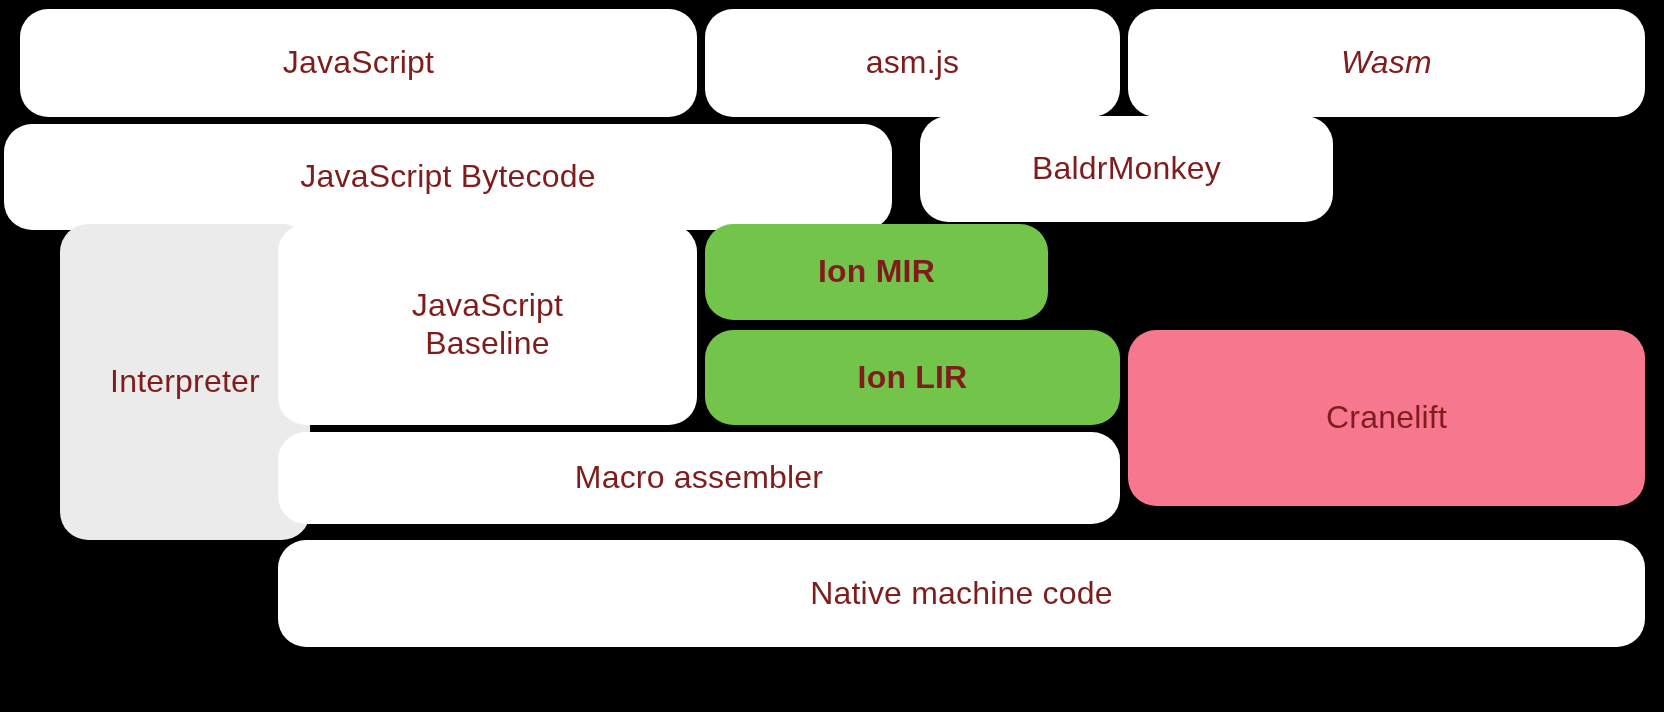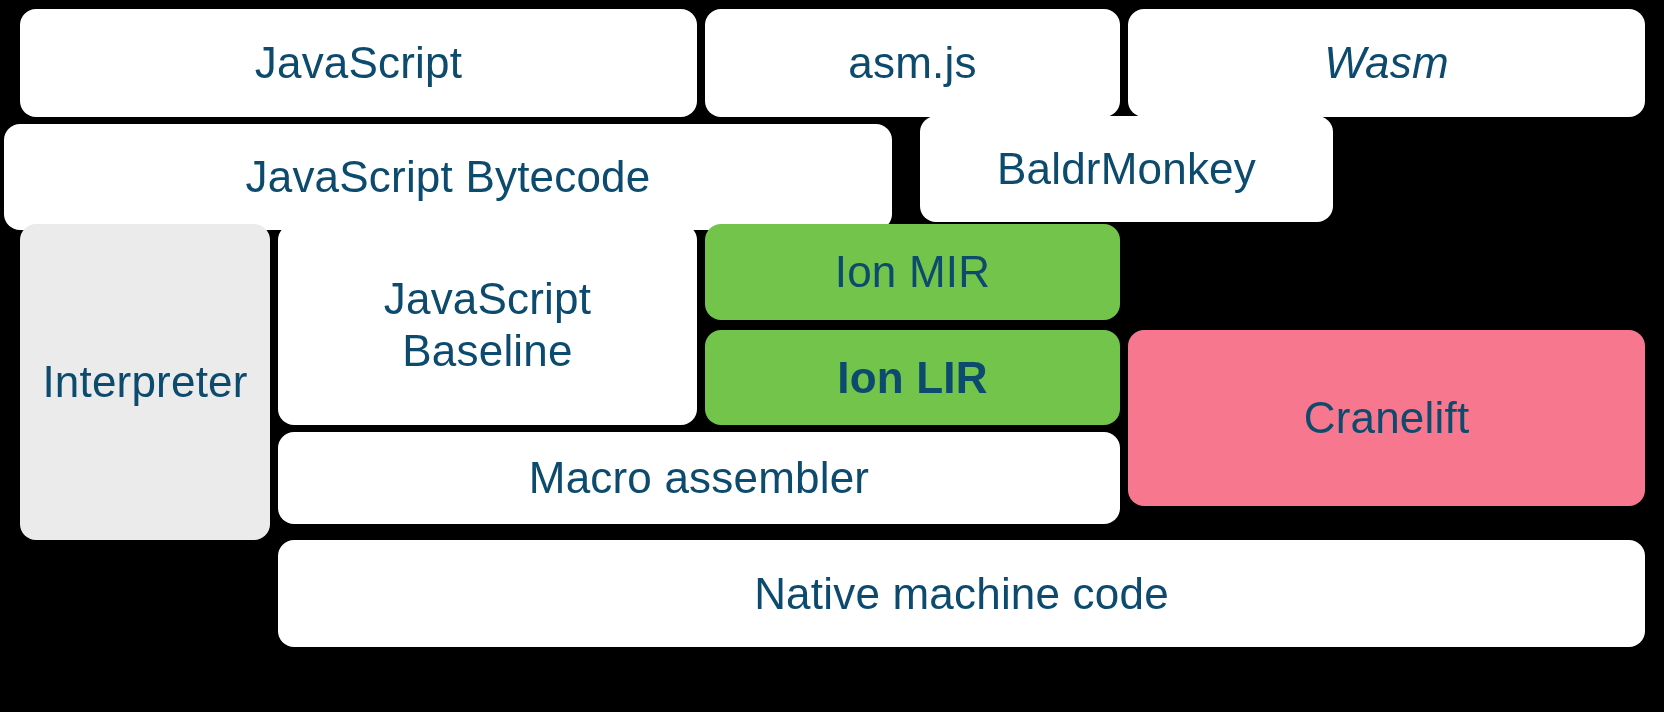--- a/index.html
+++ b/index.html
@@ -11,51 +11,51 @@
     position: relative;
     width: 1664px;
     height: 712px;
     background: #000000;
     overflow: hidden;
     font-family: "Liberation Sans", sans-serif;
   }
   .box {
     position: absolute;
     box-sizing: border-box;
-    border-radius: 16px;
+    border-radius: 28px;
     display: flex;
     align-items: center;
     justify-content: center;
     text-align: center;
-    color: #0c4a6e;
-    font-size: 44px;
+    color: #7f1d1d;
+    font-size: 32px;
     line-height: 1.16;
     font-weight: 400;
     letter-spacing: 0.2px;
     white-space: pre-line;
     user-select: none;
   }
   .fill-white   { background: #ffffff; }
-  .fill-gray    { background: #ebebeb; }
+  .fill-gray    { background: #ebebeb; margin-left: 40px; }
   .fill-green   { background: #73c44b; }
   .fill-pink    { background: #f7788e; }
 
   
   #b-javascript        { left: 20px;   top: 9px;   width: 677px;  height: 108px; }
   #b-asmjs             { left: 705px;  top: 9px;   width: 415px;  height: 108px; }
   #b-wasm              { left: 1128px; top: 9px;   width: 517px;  height: 108px; font-style: italic; }
 
   
   #b-js-bytecode       { left: 4px;   top: 124px; width: 888px;  height: 106px; }
   #b-baldrmonkey       { left: 920px;  top: 116px; width: 413px;  height: 106px; }
 
   
   #b-interpreter       { left: 20px;   top: 224px; width: 250px;  height: 316px; }
   #b-js-baseline       { left: 278px;  top: 224px; width: 419px;  height: 201px; }
-  #b-ion-mir           { left: 705px;  top: 224px; width: 415px;  height: 96px;  }
+  #b-ion-mir           { left: 705px;  top: 224px; width: 343px;  height: 96px; font-weight: bold;  }
   #b-ion-lir           { left: 705px;  top: 330px; width: 415px;  height: 95px; font-weight: bold;  }
   #b-macro-assembler   { left: 278px;  top: 432px; width: 842px;  height: 92px; }
   #b-cranelift         { left: 1128px; top: 330px; width: 517px;  height: 176px; }
 
   
   #b-native-code       { left: 278px;  top: 540px; width: 1367px; height: 107px; }
 </style>
 </head>
 <body>
 

